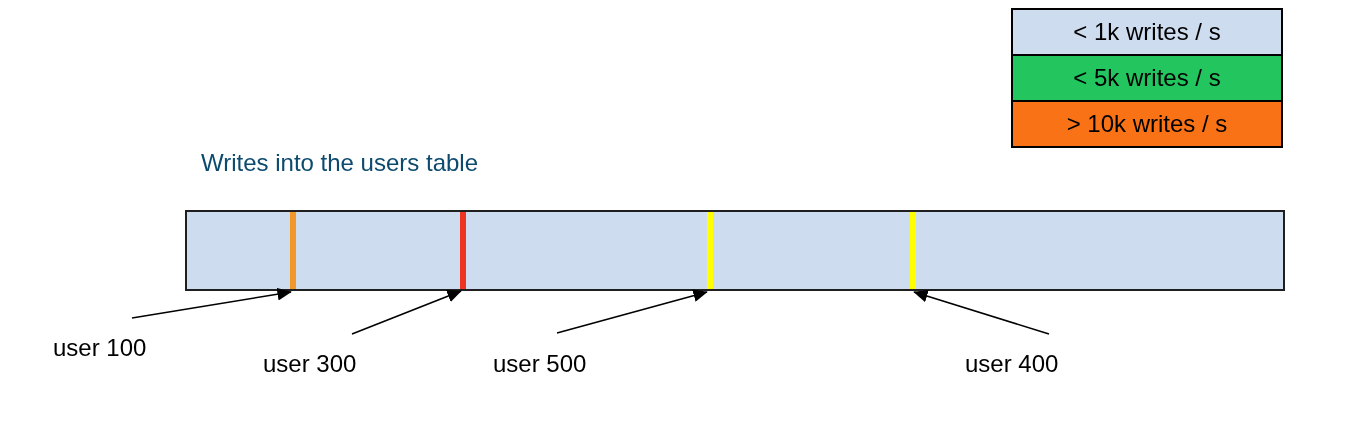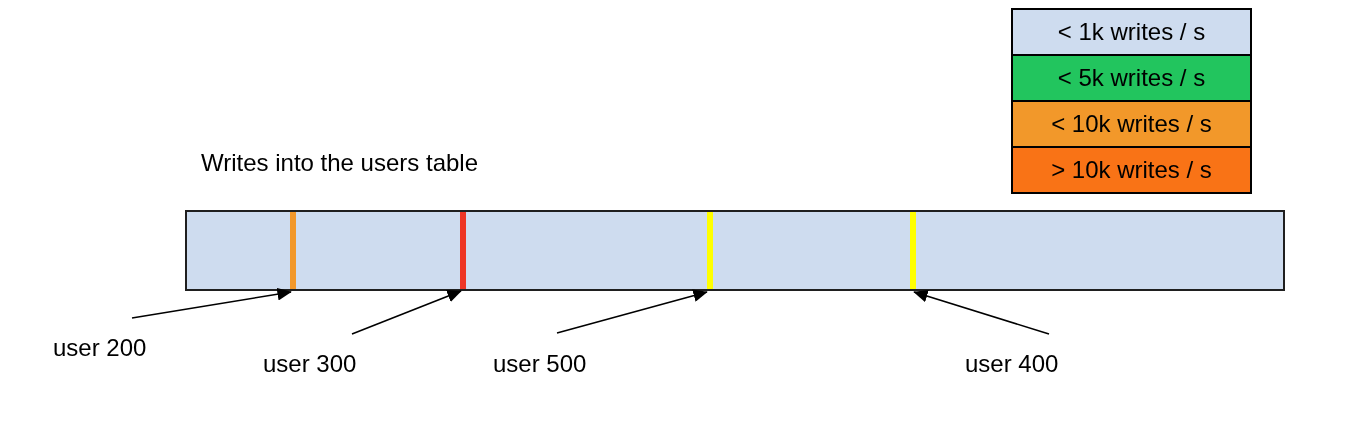--- a/index.html
+++ b/index.html
@@ -14,28 +14,28 @@
     height: 422px;
     background: #ffffff;
     overflow: hidden;
   }
   .diagram-title {
     position: absolute;
     left: 201px;
     top: 148px;
     font-size: 24px;
     line-height: 30px;
-    color: #000000;
+    color: #0c4a6e;
     white-space: nowrap;
   }
   .legend {
     position: absolute;
     left: 1011px;
     top: 8px;
-    width: 241px;
+    width: 272px;
   }
   .legend-row {
     box-sizing: border-box;
     height: 48px;
     margin-top: -2px;
     border: 2px solid #000000;
     display: flex;
     align-items: center;
     justify-content: center;
     font-size: 24px;
@@ -81,23 +81,20 @@
 
   <div class="legend">
   <div class="legend-row" style="background: rgb(206, 220, 239);">
     <span>&lt; 1k writes / s</span>
   </div>
 
   <div class="legend-row" style="background: #22c55e;">
     <span>&lt; 5k writes / s</span>
   </div>
 
-  <div class="legend-row" style="background: rgb(242, 152, 42);">
-    <span>&lt; 10k writes / s</span>
-  </div>
 
   <div class="legend-row" style="background: #f97316;">
     <span>&gt; 10k writes / s</span>
   </div>
 </div>
 
   <div class="users-bar" style="background: rgb(206, 220, 239);">
   <div class="bar-mark" style="left: 103px; background: rgb(242, 152, 42);"></div>
 
   <div class="bar-mark" style="left: 273px; background: rgb(238, 53, 36);"></div>
@@ -114,20 +111,20 @@
       </marker>
     </defs>
     <g id="arrow-group">
         <line x1="132" y1="318" x2="291" y2="292" stroke="#000000" stroke-width="1.6" marker-end="url(#ah)"></line>
         <line x1="352" y1="334" x2="461" y2="291" stroke="#000000" stroke-width="1.6" marker-end="url(#ah)"></line>
         <line x1="557" y1="333" x2="707" y2="292" stroke="#000000" stroke-width="1.6" marker-end="url(#ah)"></line>
         <line x1="1049" y1="334" x2="914" y2="292" stroke="#000000" stroke-width="1.6" marker-end="url(#ah)"></line>
       </g>
   </svg>
 
-  <div class="user-label" style="left: 53px; top: 335px;">user 200</div>
+  <div class="user-label" style="left: 53px; top: 335px;">user 100</div>
 
   <div class="user-label" style="left: 263px; top: 351px;">user 300</div>
 
   <div class="user-label" style="left: 493px; top: 351px;">user 500</div>
 
   <div class="user-label" style="left: 965px; top: 351px;">user 400</div>
 </div>
 
 </body></html>

